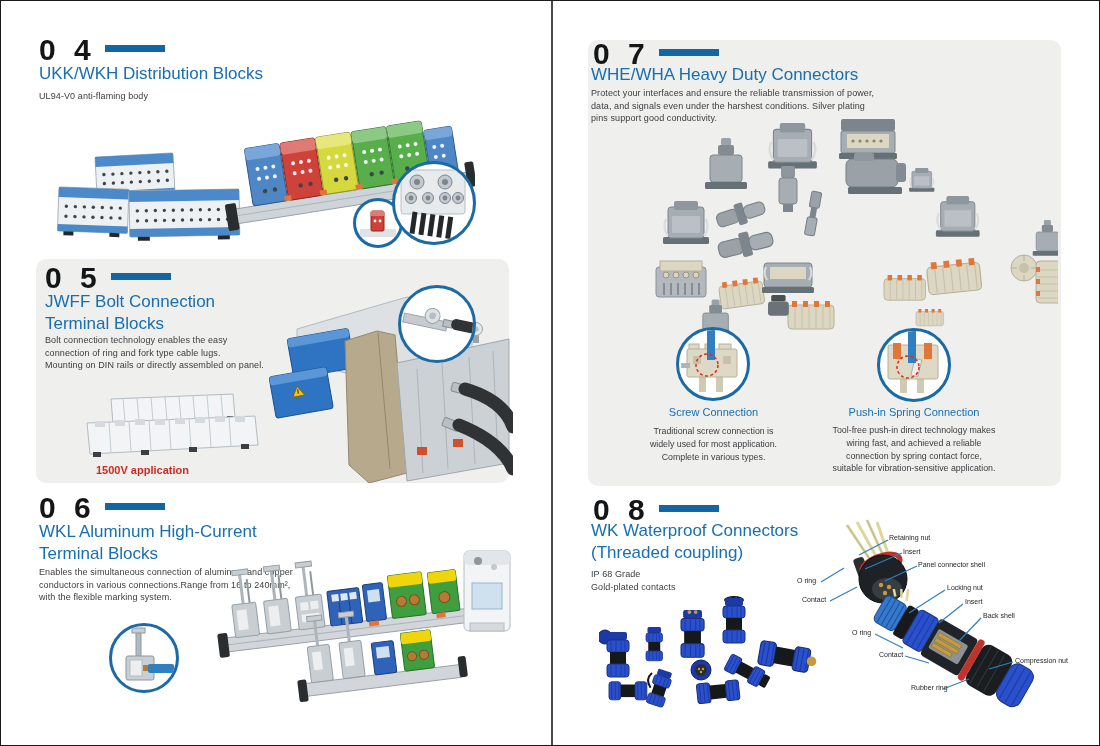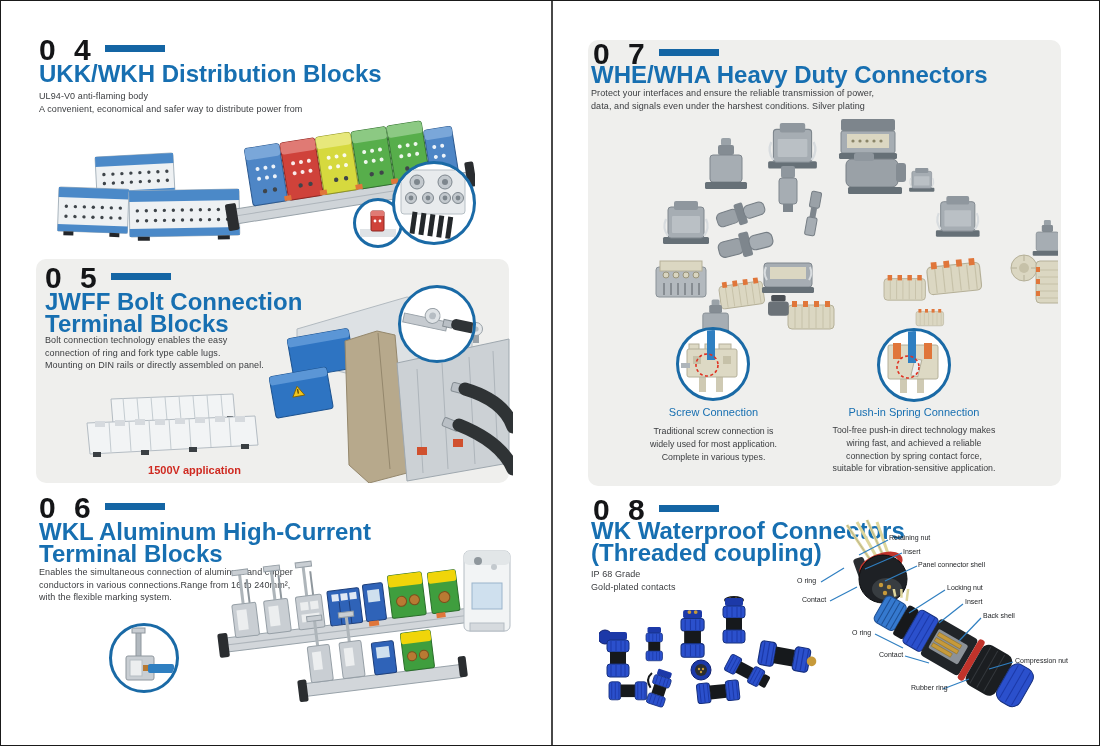--- a/index.html
+++ b/index.html
@@ -4,25 +4,25 @@
 <style>
   html,body{margin:0;padding:0;background:#fff;}
   #stage{position:relative;width:1100px;height:746px;background:#fff;border:1px solid #1a1a1a;
          box-sizing:border-box;overflow:hidden;font-family:"Liberation Sans","DejaVu Sans",sans-serif;}
   .abs{position:absolute;}
   .divider{position:absolute;left:550px;top:0;width:2px;height:746px;background:#484848;}
   .graybox{position:absolute;background:#efefed;border-radius:10px;}
   .head{position:absolute;display:flex;align-items:flex-start;}
   .num{font-size:30px;font-weight:700;color:#141517;letter-spacing:5px;line-height:1;white-space:pre;}
   .bar{width:60px;height:7px;background:#1465a4;margin-left:9px;margin-top:10px;}
-  .title{position:absolute;font-size:24px;font-weight:700;color:#176fb1;line-height:22px;letter-spacing:0px;}
+  .title{position:absolute;font-size:17px;font-weight:400;color:#176fb1;line-height:22px;letter-spacing:0px;}
   .desc{position:absolute;}
   .desc div{font-size:9px;color:#3a3c3f;line-height:12.6px;letter-spacing:0.1px;}
   .circle{position:absolute;background:#fff;border:3px solid #1a6aa6;border-radius:50%;box-sizing:border-box;overflow:hidden;}
-  .redcap{position:absolute;font-size:11px;font-weight:700;color:#cf2a21;text-align:right;}
+  .redcap{position:absolute;font-size:11px;font-weight:700;color:#cf2a21;text-align:left;}
   .c-title{position:absolute;font-size:11px;font-weight:400;color:#176fb1;text-align:center;}
   .c-desc{position:absolute;}
   .c-desc div{font-size:8.8px;color:#3a3c3f;line-height:12.8px;text-align:center;}
   .pt{position:absolute;font-size:7px;color:#232528;white-space:nowrap;}
   svg{display:block;}
 </style>
 </head>
 <body>
 
 <div id="stage">
@@ -30,21 +30,20 @@
   <div>
 
     <div>
       <div class="head" style="left:38px;top:34px">
         <span class="num">0 4</span>
         <span class="bar"></span>
       </div>
       <div class="title" style="left:38px;top:62px">UKK/WKH Distribution Blocks</div>
       <div class="desc" style="left:38px;top:89px">
         <div>UL94-V0 anti-flaming body</div>
-        <div>A convenient, economical and safer way to distribute power from</div>
       </div>
 
       <svg class="abs" style="left:52px;top:150px" width="190" height="95">
         <g transform="translate(42,6) rotate(-3)">
           <rect width="78" height="42" rx="2" fill="#eef1f3" stroke="#a8b4bd"></rect>
           <rect width="78" height="10" fill="#4b89c8"></rect>
             <rect y="35" width="78" height="7" fill="#4b89c8"></rect>
           <g fill="#3f454a">
               <circle cx="8" cy="18" r="1.7"></circle>
               <circle cx="17" cy="18" r="1.7"></circle>
@@ -494,20 +493,21 @@
     <div>
       <div class="graybox" style="left:587px;top:39px;width:473px;height:446px"></div>
       <div class="head" style="left:592px;top:38px">
         <span class="num">0 7</span>
         <span class="bar"></span>
       </div>
       <div class="title" style="left:590px;top:63px">WHE/WHA Heavy Duty Connectors</div>
       <div class="desc" style="left:590px;top:86px">
         <div>Protect your interfaces and ensure the reliable transmission of power,</div>
         <div> data, and signals even under the harshest conditions. Silver plating</div>
+        <div>pins support good conductivity.</div>
       </div>
 
       <svg class="abs" style="left:625px;top:110px" width="432" height="228">
         <defs>
           <g id="hood">
             <rect x="2" y="36" width="46" height="7" rx="1.5" fill="#667077"></rect>
             <rect x="7" y="6" width="36" height="31" rx="3" fill="#a6adb3" stroke="#7e868d"></rect>
             <rect x="13" y="0" width="24" height="9" rx="2" fill="#8f979e"></rect>
             <rect x="11" y="15" width="28" height="17" rx="1" fill="#bac0c5"></rect>
             <path d="M5,18 q-4,9 2,17" fill="none" stroke="#d8dcdf" stroke-width="2.2"></path>

